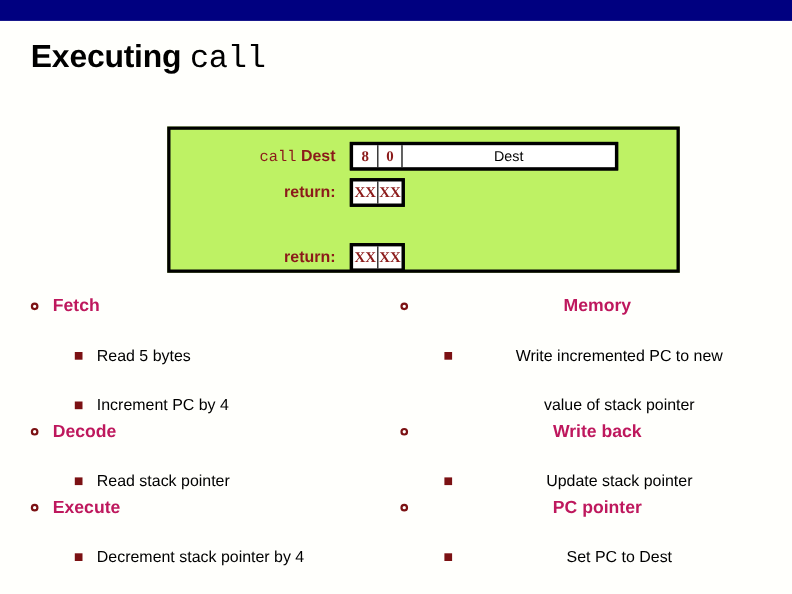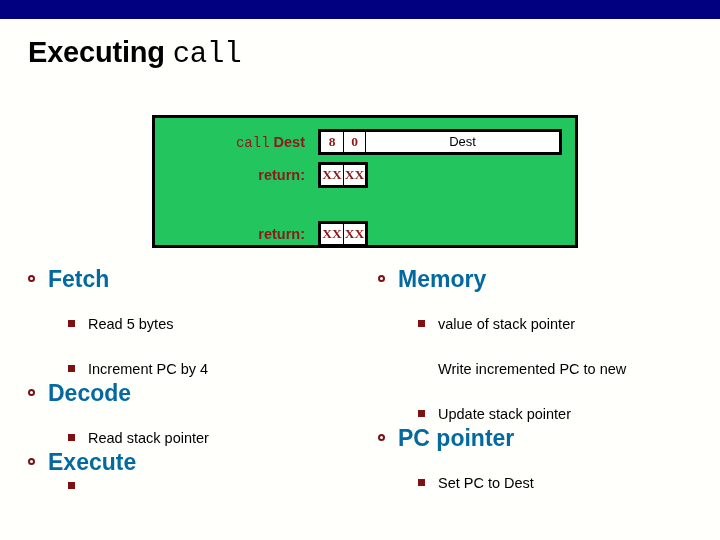--- a/index.html
+++ b/index.html
@@ -39,23 +39,23 @@
     font-family: "Liberation Mono", "DejaVu Sans Mono", monospace;
     font-weight: normal;
     font-size: 29px;
   }
 
   
   .diagram-panel {
     position: absolute;
     left: 152px;
     top: 115px;
-    width: 426px;
+    width: 466px;
     height: 133px;
-    background: #22c55e;
+    background: #bef264;
     border: 3px solid #000000;
     box-sizing: border-box;
   }
 
   .diag-row {
     position: absolute;
     left: 0;
     width: 100%;
     height: 26px;
   }
@@ -118,28 +118,28 @@
     position: absolute;
     left: 0;
     top: 268px;
     width: 720px;
   }
   .col {
     position: absolute;
     top: 0;
   }
   .col-left  { left: 26px;  width: 330px; }
-  .col-right { left: 376px; width: 340px; }
+  .col-right { left: 362px; width: 340px; text-align: center; }
 
   .stage {
     position: relative;
     padding-left: 22px;
-    font-size: 23px;
-    font-weight: bold;
-    color: #0369a1;
+    font-size: 16px;
+    font-weight: bold;
+    color: #be185d;
     margin-bottom: 2px;
     line-height: 22px;
     white-space: nowrap;
   }
   .stage .bullet-o {
     position: absolute;
     left: 2px;
     top: 7px;
     width: 7px;
     height: 7px;
@@ -236,36 +236,41 @@
       <span class="bullet-sq"></span>
       <span class="cont">Read stack pointer</span>
     </div>
 
     <div class="stage">
       <span class="bullet-o"></span>
       <span>Execute</span>
     </div>
     <div class="substep">
       <span class="bullet-sq"></span>
+      <span class="cont">Decrement stack pointer by 4</span>
     </div>
 
   </div>
 
   <div class="col col-right">
 
     <div class="stage">
       <span class="bullet-o"></span>
       <span>Memory</span>
     </div>
     <div class="substep">
       <span class="bullet-sq"></span>
+      <span class="cont">Write incremented PC to new</span>
       <span class="cont">value of stack pointer</span>
-      <span class="cont">Write incremented PC to new</span>
-    </div>
-
+    </div>
+
+    <div class="stage">
+      <span class="bullet-o"></span>
+      <span>Write back</span>
+    </div>
     <div class="substep">
       <span class="bullet-sq"></span>
       <span class="cont">Update stack pointer</span>
     </div>
 
     <div class="stage">
       <span class="bullet-o"></span>
       <span>PC pointer</span>
     </div>
     <div class="substep">

